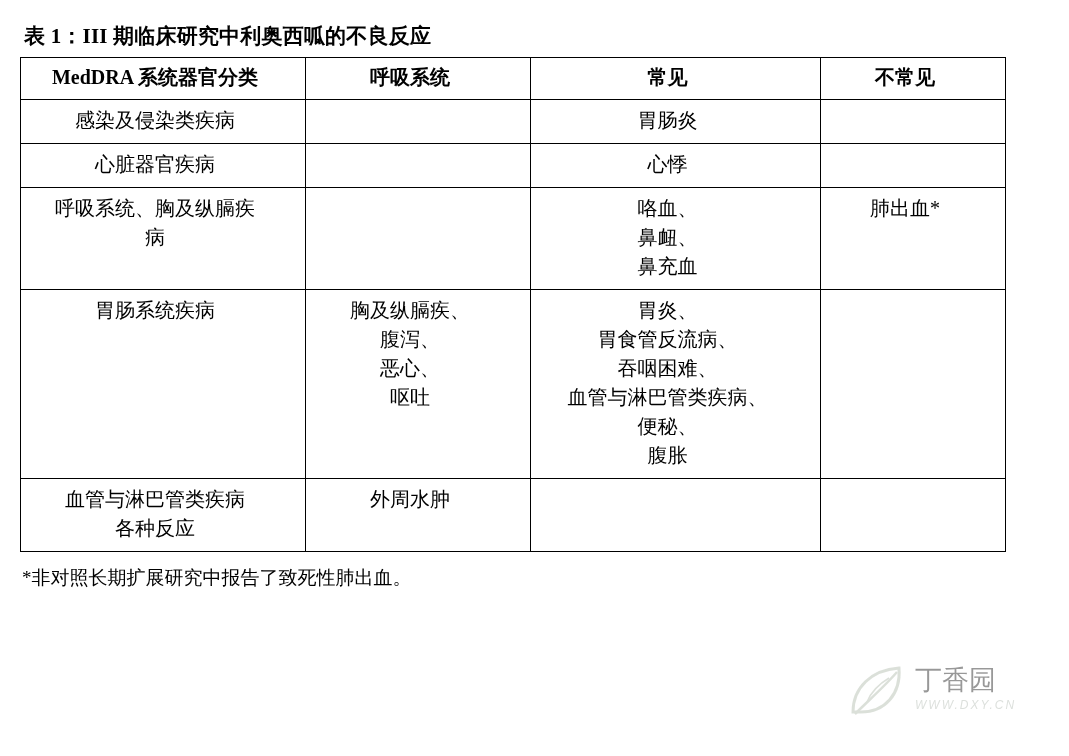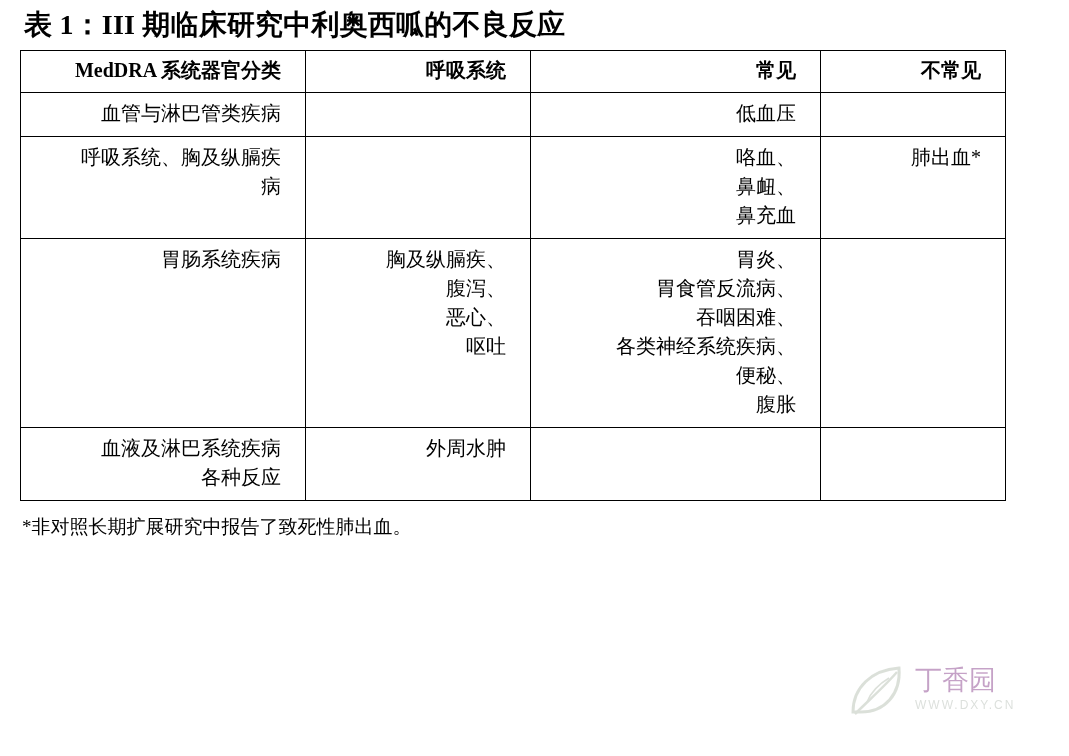--- a/index.html
+++ b/index.html
@@ -18,38 +18,38 @@
   .page {
     position: relative;
     width: 1069px;
     height: 756px;
     padding: 0;
     box-sizing: border-box;
   }
   .caption {
     font-family: "Liberation Serif", "DejaVu Serif", serif;
     font-weight: bold;
-    font-size: 28px;
+    font-size: 21px;
     line-height: 1.2;
-    padding: 8px 0 8px 24px;
+    padding: 24px 0 8px 24px;
     letter-spacing: 0.2px;
   }
   table.adr {
     border-collapse: collapse;
     width: 985px;
     margin-left: 20px;
     table-layout: fixed;
   }
   table.adr td, table.adr th {
     border: 1px solid #000000;
     vertical-align: top;
     padding: 6px 24px 8px 8px;
     font-size: 20px;
     line-height: 1.45;
-    text-align: right;
+    text-align: center;
     font-weight: normal;
   }
   table.adr thead th {
     font-weight: bold;
     font-size: 20px;
     padding-top: 5px;
     padding-bottom: 7px;
   }
   col.c0 { width: 285px; }
   col.c1 { width: 225px; }
@@ -68,31 +68,32 @@
     width: 210px;
     height: 70px;
     opacity: 0.40;
     pointer-events: none;
   }
   .wm-text {
     position: absolute;
     left: 70px;
     top: 6px;
     font-size: 27px;
-    color: #701a75;
+    color: #000000;
     font-family: "Liberation Serif", "DejaVu Serif", serif;
   }
   .wm-sub {
     position: absolute;
     left: 70px;
     top: 42px;
     font-size: 12px;
     letter-spacing: 2px;
     color: #a9b2a9;
     font-family: "Liberation Sans", sans-serif;
+    font-style: italic;
   }
   .wm-leaf {
     position: absolute;
     left: 0;
     top: 2px;
   }
 </style>
 </head>
 <body>
 
@@ -110,34 +111,44 @@
     <thead>
       <tr>
         <th>MedDRA 系统器官分类</th>
         <th>呼吸系统</th>
         <th>常见</th>
         <th>不常见</th>
       </tr>
     </thead>
     <tbody>
 
-
-
-
-
-      <tr>
-        <td>
-            <span class="cellline">血管与淋巴管类疾病</span>
-          </td>
-        <td></td>
-        <td>
-            <span class="cellline">低血压</span>
-          </td>
-        <td></td>
-      </tr>
+      <tr>
+        <td>
+            <span class="cellline">感染及侵染类疾病</span>
+          </td>
+        <td></td>
+        <td>
+            <span class="cellline">胃肠炎</span>
+          </td>
+        <td></td>
+      </tr>
+
+
+
+      <tr>
+        <td>
+            <span class="cellline">心脏器官疾病</span>
+          </td>
+        <td></td>
+        <td>
+            <span class="cellline">心悸</span>
+          </td>
+        <td></td>
+      </tr>
+
 
       <tr>
         <td>
           <span class="cellline">呼吸系统、胸及纵膈疾</span>
           <span class="cellline">病</span>
         </td>
         <td></td>
         <td>
           <span class="cellline">咯血、</span>
           <span class="cellline">鼻衄、</span>
@@ -155,30 +166,30 @@
         <td>
           <span class="cellline">胸及纵膈疾、</span>
           <span class="cellline">腹泻、</span>
           <span class="cellline">恶心、</span>
           <span class="cellline">呕吐</span>
         </td>
         <td>
           <span class="cellline">胃炎、</span>
           <span class="cellline">胃食管反流病、</span>
           <span class="cellline">吞咽困难、</span>
-          <span class="cellline">各类神经系统疾病、</span>
+          <span class="cellline">血管与淋巴管类疾病、</span>
           <span class="cellline">便秘、</span>
           <span class="cellline">腹胀</span>
         </td>
         <td></td>
       </tr>
 
       <tr>
         <td>
-          <span class="cellline">血液及淋巴系统疾病</span>
+          <span class="cellline">血管与淋巴管类疾病</span>
           <span class="cellline">各种反应</span>
         </td>
         <td>
             <span class="cellline">外周水肿</span>
           </td>
         <td></td>
         <td></td>
       </tr>
     </tbody>
   </table>

